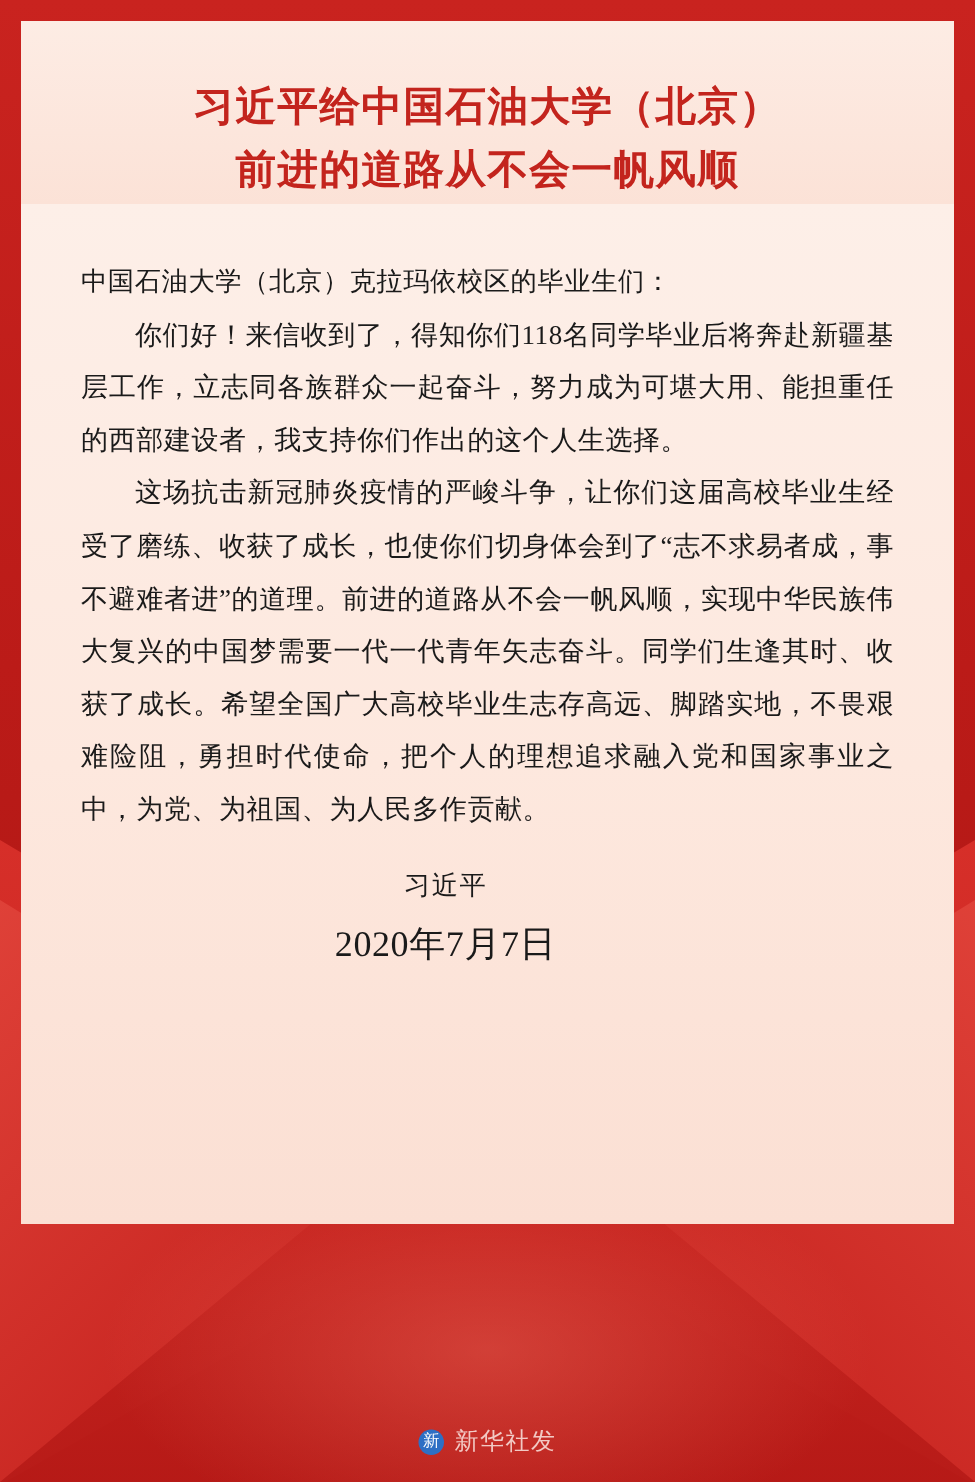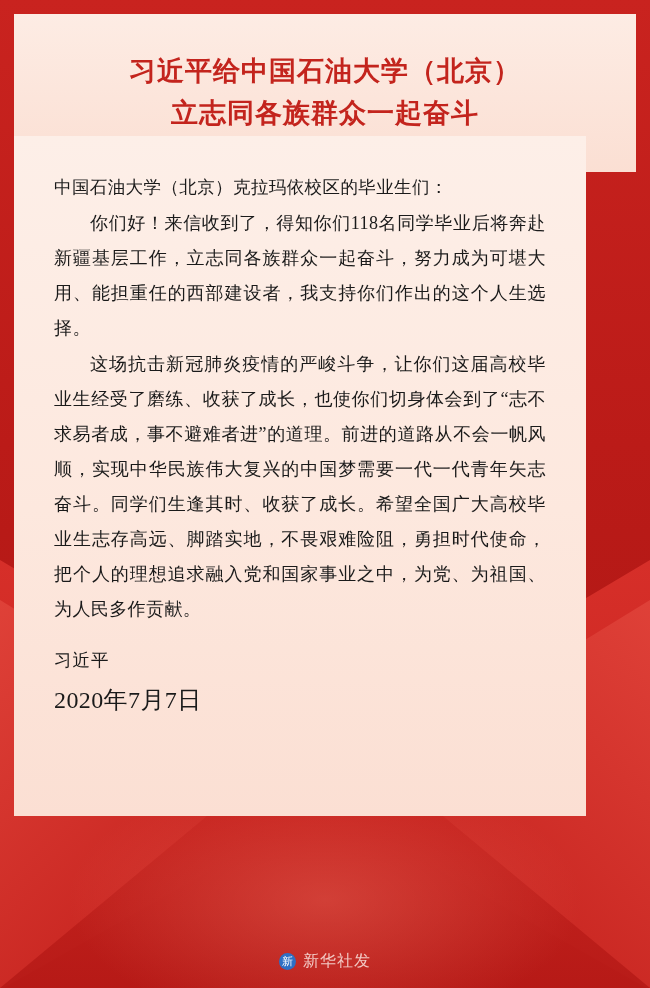--- a/index.html
+++ b/index.html
@@ -95,21 +95,21 @@
     line-height: 1.32;
     white-space: nowrap;
     font-family: "Liberation Serif", "DejaVu Serif", serif;
   }
 
   
   .letter {
     position: absolute;
     left: 14px;
     top: 136px;
-    width: 572px;
+    width: 622px;
     height: 680px;
     background: linear-gradient(180deg, #fdefe8 0%, #fde8de 55%, #fbdfd3 100%);
     box-sizing: border-box;
     padding: 34px 40px 20px 40px;
   }
   .salutation {
     font-size: 17.5px;
     color: #1a1a1a;
     line-height: 1.95;
     margin-bottom: 2px;
@@ -119,21 +119,21 @@
     font-size: 18px;
     color: #1a1a1a;
     line-height: 1.95;
     text-indent: 2em;
     text-align: justify;
     letter-spacing: 0.4px;
     margin: 0;
   }
   .sign-block {
     margin-top: 16px;
-    text-align: left;
+    text-align: center;
     padding-right: 56px;
   }
   .sign-name {
     font-size: 17.5px;
     color: #1a1a1a;
     line-height: 1.95;
     letter-spacing: 1px;
   }
   .sign-date {
     font-size: 24px;
@@ -177,21 +177,21 @@
 <div class="poster">
 
   <div class="env-flap"></div>
   <div class="env-left"></div>
   <div class="env-right"></div>
   <div class="env-bottom"></div>
   <div class="glow"></div>
 
   <div class="header">
     <div class="title-line">习近平给中国石油大学（北京）</div>
-    <div class="title-line">立志同各族群众一起奋斗</div>
+    <div class="title-line">前进的道路从不会一帆风顺</div>
   </div>
 
   <div class="letter">
     <div class="salutation">中国石油大学（北京）克拉玛依校区的毕业生们：</div>
     <p class="para">你们好！来信收到了，得知你们118名同学毕业后将奔赴新疆基层工作，立志同各族群众一起奋斗，努力成为可堪大用、能担重任的西部建设者，我支持你们作出的这个人生选择。</p>
     <p class="para">这场抗击新冠肺炎疫情的严峻斗争，让你们这届高校毕业生经受了磨练、收获了成长，也使你们切身体会到了“志不求易者成，事不避难者进”的道理。前进的道路从不会一帆风顺，实现中华民族伟大复兴的中国梦需要一代一代青年矢志奋斗。同学们生逢其时、收获了成长。希望全国广大高校毕业生志存高远、脚踏实地，不畏艰难险阻，勇担时代使命，把个人的理想追求融入党和国家事业之中，为党、为祖国、为人民多作贡献。</p>
     <div class="sign-block">
       <div class="sign-name">习近平</div>
       <div class="sign-date">2020年7月7日</div>
     </div>

